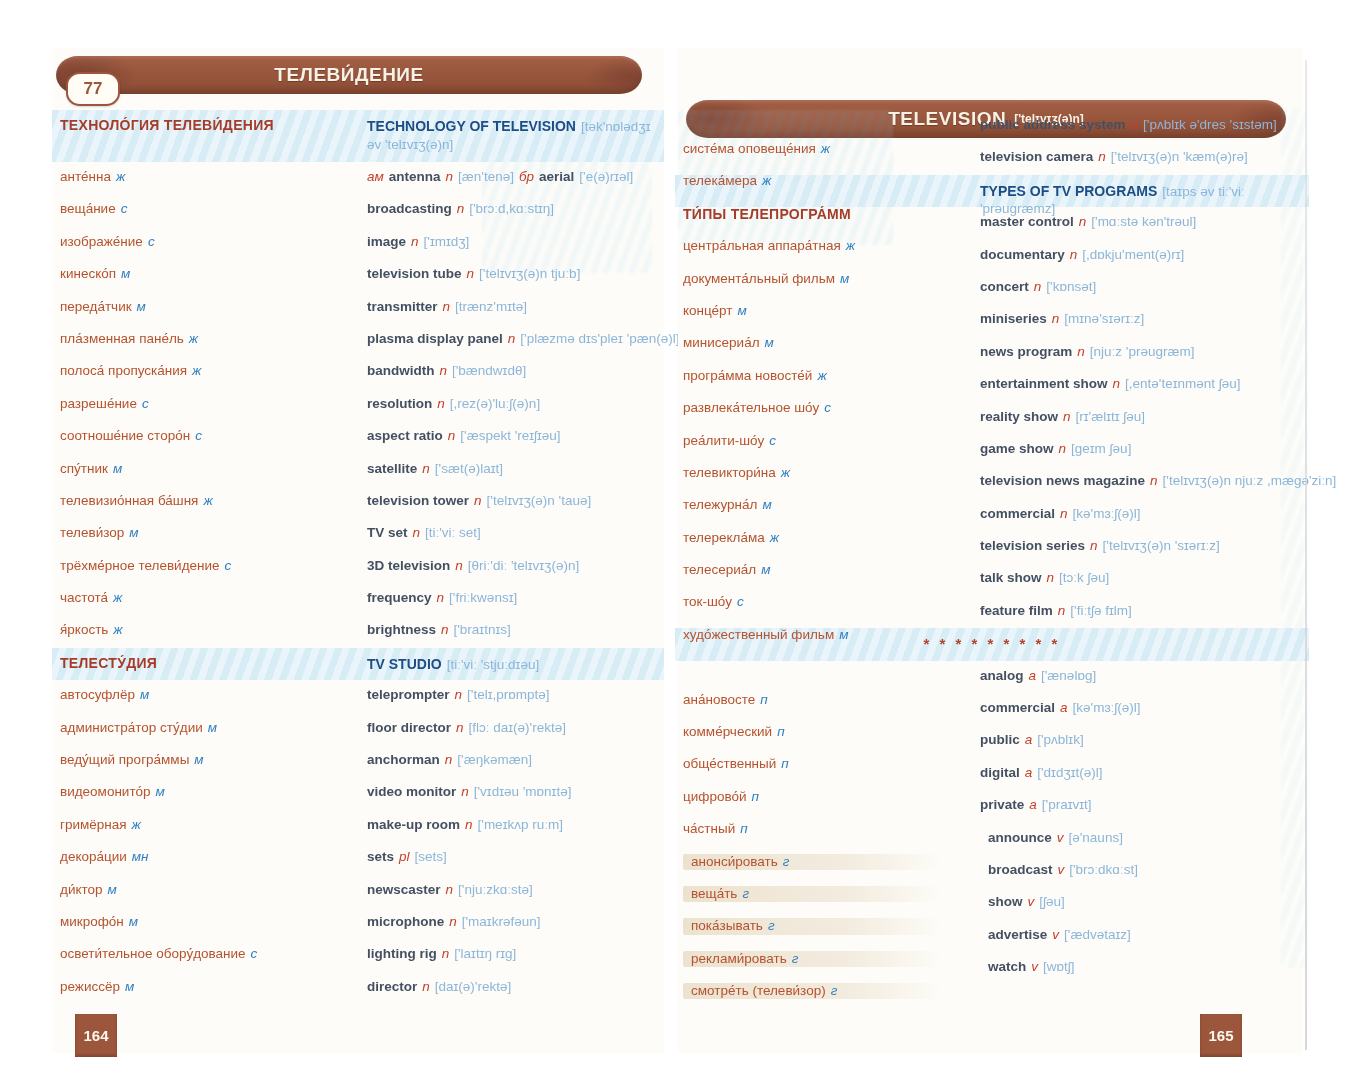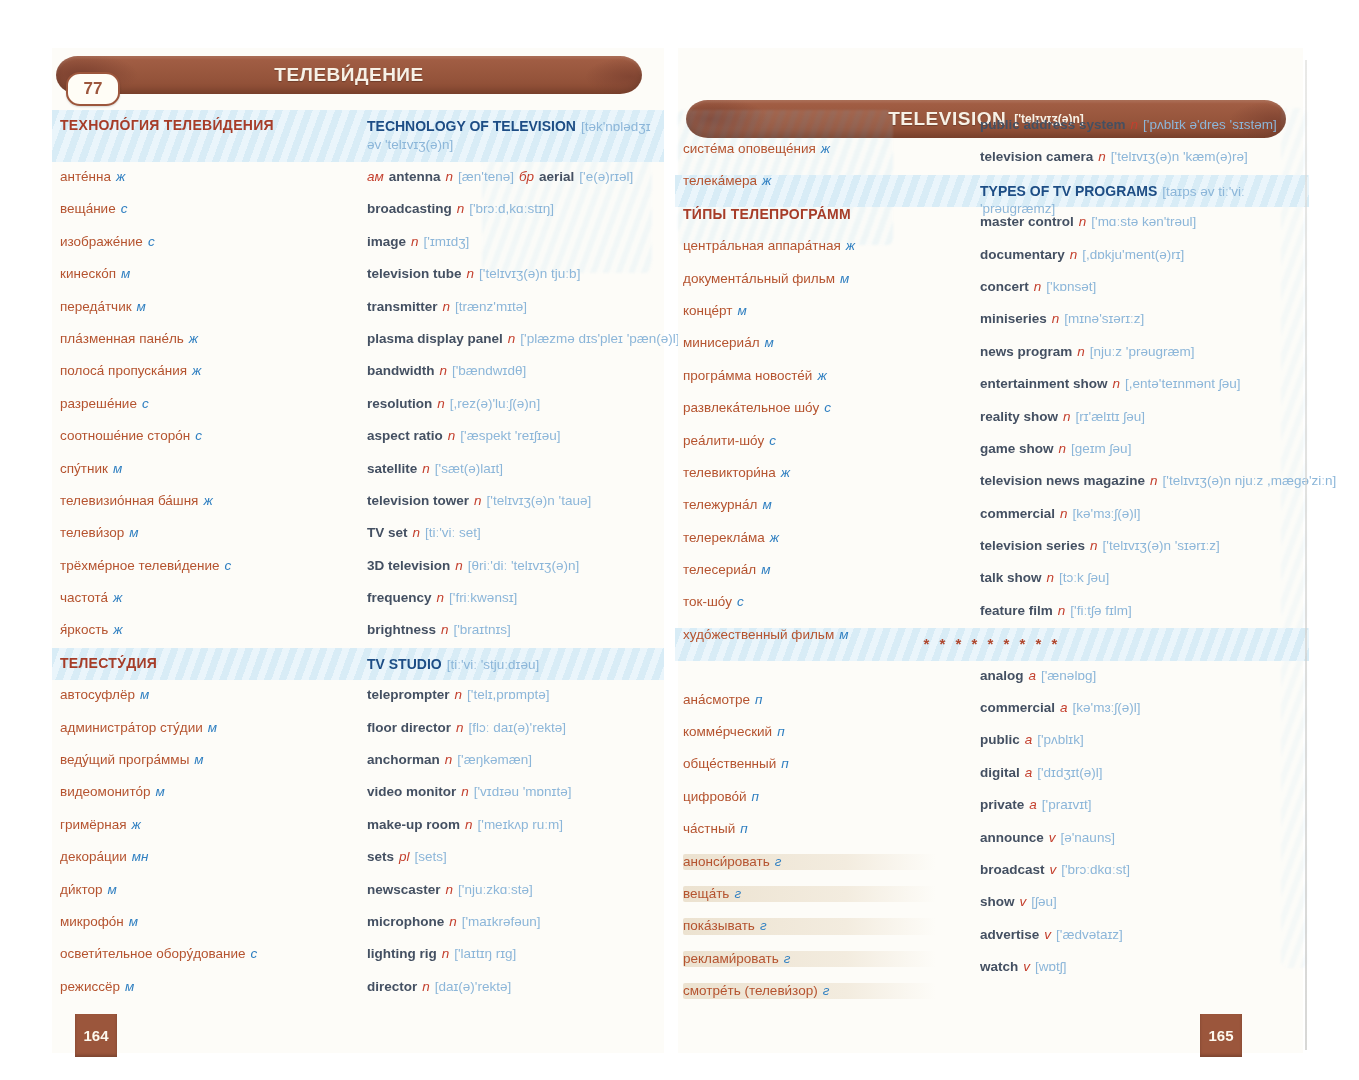--- a/index.html
+++ b/index.html
@@ -70,20 +70,21 @@
   .var{color:var(--pos); font-style:italic;}
   .ipa{color:var(--ipa);}
 
   .band{
     background:repeating-linear-gradient(110deg, var(--band1) 0 7px, var(--band2) 7px 14px);
     margin:0 -8px; padding-left:8px; padding-right:8px;
   }
   .hl .ru{
     background:linear-gradient(90deg, #ece2d0 0%, #f3ecdf 55%, rgba(243,236,223,0) 85%);
     border-radius:2px;
+    padding-left:8px;
   }
   .stars-row{justify-content:center;}
   .stars{color:#b0482f; font-weight:bold; font-size:15px; letter-spacing:3px;}
 
   
   .pagenum{
     position:absolute; top:966px; width:42px; height:43px; background:#9b563c;
     display:flex; align-items:center; justify-content:center;
     box-shadow:inset 0 -2px 3px rgba(0,0,0,.2);
   }
@@ -299,21 +300,21 @@
           <div class="en"><span class="en-word">talk show</span><span class="pos">n</span><span class="ipa">[tɔːk ʃəu]</span></div>
         </div>
         <div class="row entry-row">
           <div class="ru"><span class="ru-word">худо́жественный фильм</span><span class="g-label">м</span></div>
           <div class="en"><span class="en-word">feature film</span><span class="pos">n</span><span class="ipa">['fiːtʃə fɪlm]</span></div>
         </div>
         <div class="row stars-row band">
           <span class="stars">* * * * * * * * *</span>
         </div>
         <div class="row entry-row">
-          <div class="ru"><span class="ru-word">ана́смотре</span><span class="g-label">п</span></div>
+          <div class="ru"><span class="ru-word">ана́новосте</span><span class="g-label">п</span></div>
           <div class="en"><span class="en-word">analog</span><span class="pos">a</span><span class="ipa">['ænəlɒg]</span></div>
         </div>
         <div class="row entry-row">
           <div class="ru"><span class="ru-word">комме́рческий</span><span class="g-label">п</span></div>
           <div class="en"><span class="en-word">commercial</span><span class="pos">a</span><span class="ipa">[kə'mɜːʃ(ə)l]</span></div>
         </div>
         <div class="row entry-row">
           <div class="ru"><span class="ru-word">обще́ственный</span><span class="g-label">п</span></div>
           <div class="en"><span class="en-word">public</span><span class="pos">a</span><span class="ipa">['pʌblɪk]</span></div>
         </div>

